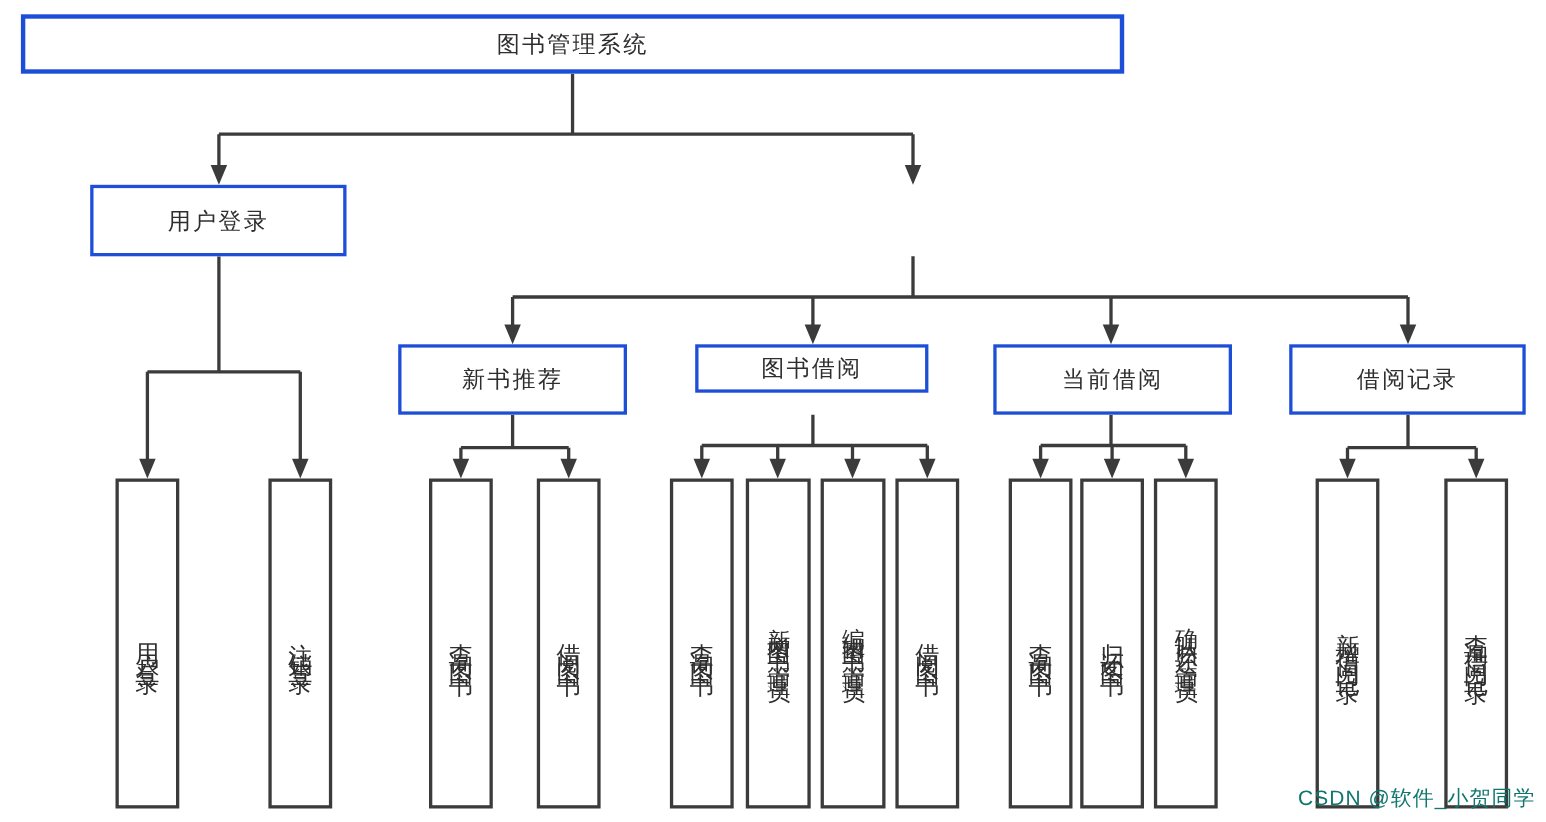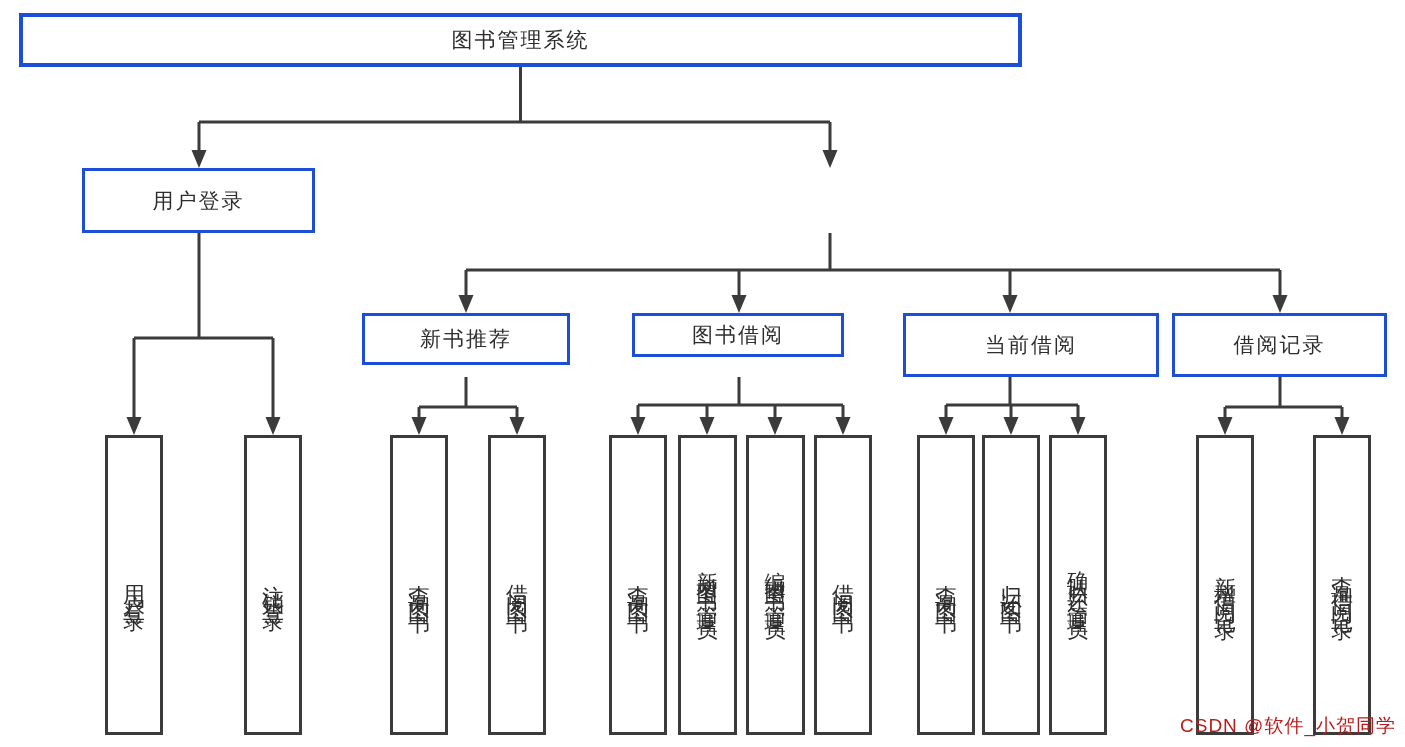--- a/index.html
+++ b/index.html
@@ -46,23 +46,23 @@
     letter-spacing: 9px;
     line-height: 1;
     white-space: nowrap;
   }
   
   .n-root  { left: 19px;  top: 13px;  width: 1003px; height: 54px; }
   
   .n-login { left: 82px;  top: 168px; width: 233px; height: 65px; }
   .n-mgmt  { left: 712px; top: 168px; width: 235px; height: 65px; }
   
-  .n-rec   { left: 362px;  top: 313px; width: 208px; height: 52px; font-family: Liberation Mono, monospace; }
+  .n-rec   { left: 362px;  top: 313px; width: 208px; height: 64px; font-family: Liberation Mono, monospace; }
   .n-bb    { left: 632px;  top: 313px; width: 212px; height: 44px; }
-  .n-cb    { left: 903px;  top: 313px; width: 256px; height: 64px; }
+  .n-cb    { left: 903px;  top: 313px; width: 217px; height: 64px; }
   .n-br    { left: 1172px; top: 313px; width: 215px; height: 64px; }
   
   .v1  { left: 105px;  top: 435px; width: 58px; height: 300px; }
   .v2  { left: 244px;  top: 435px; width: 58px; height: 300px; }
   .v3  { left: 390px;  top: 435px; width: 58px; height: 300px; }
   .v4  { left: 488px;  top: 435px; width: 58px; height: 300px; }
   .v5  { left: 609px;  top: 435px; width: 58px; height: 300px; }
   .v6  { left: 678px;  top: 435px; width: 59px; height: 300px; }
   .v7  { left: 746px;  top: 435px; width: 59px; height: 300px; }
   .v8  { left: 814px;  top: 435px; width: 58px; height: 300px; }
@@ -71,21 +71,21 @@
   .v11 { left: 1049px; top: 435px; width: 58px; height: 300px; }
   .v12 { left: 1196px; top: 435px; width: 58px; height: 300px; }
   .v13 { left: 1313px; top: 435px; width: 58px; height: 300px; }
   .v6 span, .v7 span, .v11 span { letter-spacing: 7px; font-size: 21px; }
   .watermark {
     position: absolute;
     left: 1180px;
     top: 713px;
     font-size: 19px;
     letter-spacing: 1px;
-    color: #b91c1c;
+    color: #0f766e;
     white-space: nowrap;
     z-index: 5;
   }
 </style>
 </head>
 <body>
 
 <div class="canvas">
 
   <svg class="connectors" viewBox="0 0 1405 747" xmlns="http://www.w3.org/2000/svg">

